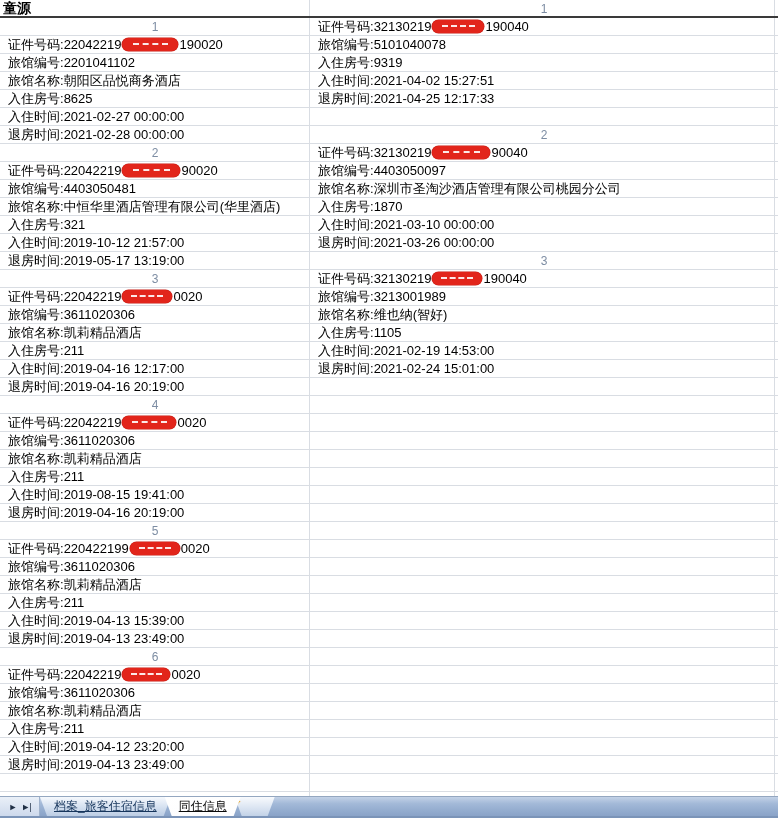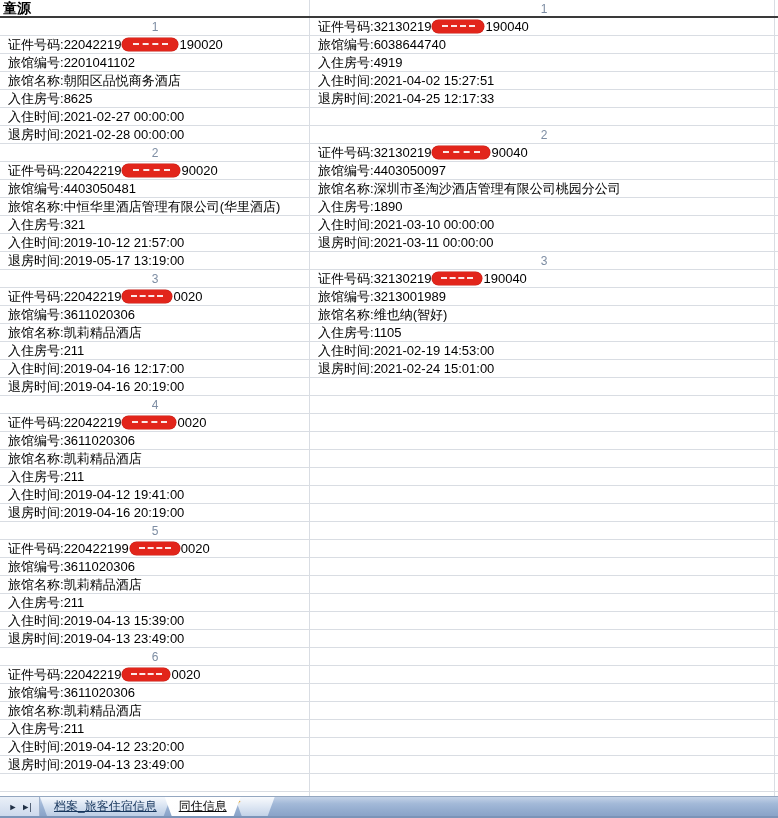--- a/index.html
+++ b/index.html
@@ -171,21 +171,21 @@
     <div class="row">
       <span>旅馆编号:</span><span>3611020306</span>
     </div>
     <div class="row">
       <span>旅馆名称:</span><span>凯莉精品酒店</span>
     </div>
     <div class="row">
       <span>入住房号:</span><span>211</span>
     </div>
     <div class="row">
-      <span>入住时间:</span><span>2019-04-12 19:41:00</span>
+      <span>入住时间:</span><span>2019-08-15 19:41:00</span>
     </div>
     <div class="row">
       <span>退房时间:</span><span>2019-04-16 20:19:00</span>
     </div>
   </div>
         <div class="entry">
     <div class="row index-row">
       <span class="idx">5</span>
     </div>
     <div class="row">
@@ -236,24 +236,24 @@
   <div class="col right">
     <div id="entries-right">
         <div class="entry">
     <div class="row index-row">
       <span class="idx">1</span>
     </div>
     <div class="row">
       <span>证件号码:</span><span>32130219</span><span class="redact" style="width: 52px;"><i></i></span><span>190040</span>
     </div>
     <div class="row">
-      <span>旅馆编号:</span><span>6038644740</span>
-    </div>
-    <div class="row">
-      <span>入住房号:</span><span>4919</span>
+      <span>旅馆编号:</span><span>5101040078</span>
+    </div>
+    <div class="row">
+      <span>入住房号:</span><span>9319</span>
     </div>
     <div class="row">
       <span>入住时间:</span><span>2021-04-02 15:27:51</span>
     </div>
     <div class="row">
       <span>退房时间:</span><span>2021-04-25 12:17:33</span>
     </div>
   </div>
         <div class="entry">
     <div class="row index-row">
@@ -262,27 +262,27 @@
     <div class="row">
       <span>证件号码:</span><span>32130219</span><span class="redact" style="width: 58px;"><i></i></span><span>90040</span>
     </div>
     <div class="row">
       <span>旅馆编号:</span><span>4403050097</span>
     </div>
     <div class="row">
       <span>旅馆名称:</span><span>深圳市圣淘沙酒店管理有限公司桃园分公司</span>
     </div>
     <div class="row">
-      <span>入住房号:</span><span>1890</span>
+      <span>入住房号:</span><span>1870</span>
     </div>
     <div class="row">
       <span>入住时间:</span><span>2021-03-10 00:00:00</span>
     </div>
     <div class="row">
-      <span>退房时间:</span><span>2021-03-11 00:00:00</span>
+      <span>退房时间:</span><span>2021-03-26 00:00:00</span>
     </div>
   </div>
         <div class="entry">
     <div class="row index-row">
       <span class="idx">3</span>
     </div>
     <div class="row">
       <span>证件号码:</span><span>32130219</span><span class="redact" style="width: 50px;"><i></i></span><span>190040</span>
     </div>
     <div class="row">

